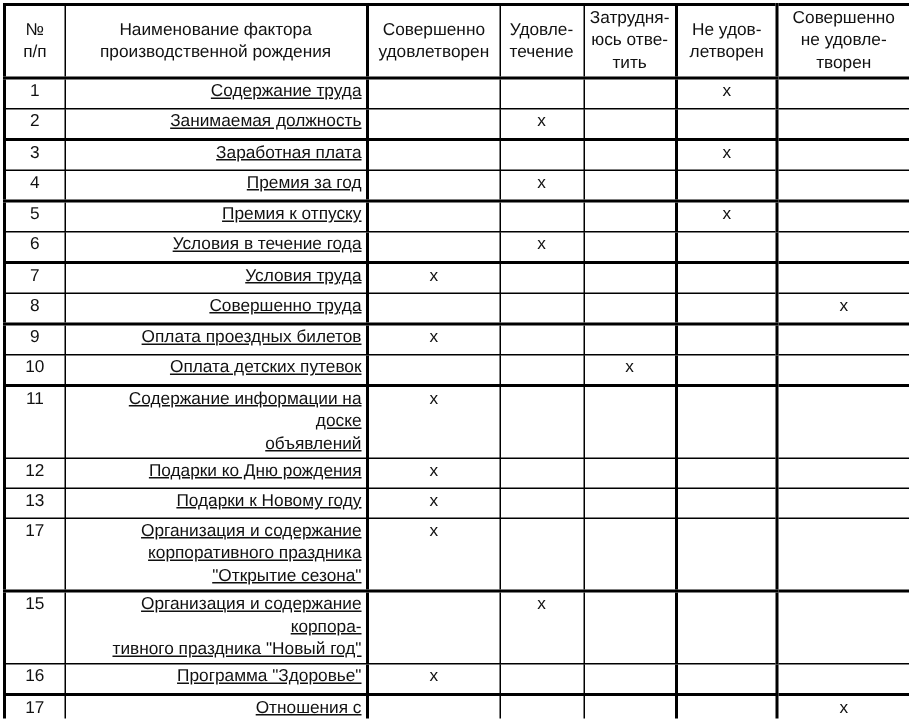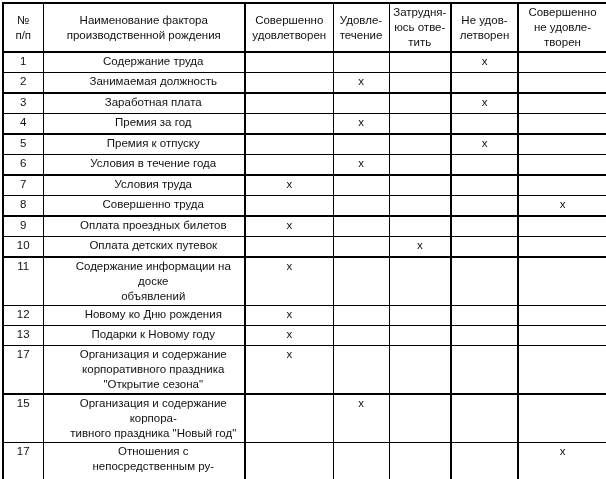--- a/index.html
+++ b/index.html
@@ -30,21 +30,21 @@
     white-space: pre-line;
   }
   #survey-table { border: 2px solid #000000; }
   #survey-table th {
     text-align: center;
     vertical-align: middle;
     height: 42px;
     padding: 1px 1px;
   }
   #survey-table td.num-cell   { text-align: center; }
-  #survey-table td.factor-cell{ text-align: center; padding-left: 22px; }
+  #survey-table td.factor-cell{ text-align: right; padding-left: 22px; text-decoration: underline; }
   #survey-table td.mark-cell  { text-align: center; }
   #survey-table td { height: 17px; }
   
   .bl2 { border-left-width: 2px !important; }
   
   .bb2 td, .bb2 th { border-bottom-width: 2px !important; }
 </style>
 </head>
 <body>
 
@@ -174,21 +174,21 @@
         <td class="factor-cell">Содержание информации на доске
 объявлений</td>
         <td class="mark-cell bl2"><span>х</span></td>
         <td class="mark-cell"></td>
         <td class="mark-cell"></td>
         <td class="mark-cell bl2"></td>
         <td class="mark-cell bl2"></td>
       </tr>
       <tr>
         <td class="num-cell">12</td>
-        <td class="factor-cell">Новому ко Дню рождения</td>
+        <td class="factor-cell">Подарки ко Дню рождения</td>
         <td class="mark-cell bl2"><span>х</span></td>
         <td class="mark-cell"></td>
         <td class="mark-cell"></td>
         <td class="mark-cell bl2"></td>
         <td class="mark-cell bl2"></td>
       </tr>
       <tr>
         <td class="num-cell">13</td>
         <td class="factor-cell">Подарки к Новому году</td>
         <td class="mark-cell bl2"><span>х</span></td>
@@ -211,20 +211,29 @@
       <tr>
         <td class="num-cell">15</td>
         <td class="factor-cell">Организация и содержание корпора-
 тивного праздника "Новый год"</td>
         <td class="mark-cell bl2"></td>
         <td class="mark-cell"><span>х</span></td>
         <td class="mark-cell"></td>
         <td class="mark-cell bl2"></td>
         <td class="mark-cell bl2"></td>
       </tr>
+      <tr class="bb2">
+        <td class="num-cell">16</td>
+        <td class="factor-cell">Программа "Здоровье"</td>
+        <td class="mark-cell bl2"><span>х</span></td>
+        <td class="mark-cell"></td>
+        <td class="mark-cell"></td>
+        <td class="mark-cell bl2"></td>
+        <td class="mark-cell bl2"></td>
+      </tr>
       <tr>
         <td class="num-cell">17</td>
         <td class="factor-cell">Отношения с непосредственным ру-
 ководителем</td>
         <td class="mark-cell bl2"></td>
         <td class="mark-cell"></td>
         <td class="mark-cell"></td>
         <td class="mark-cell bl2"></td>
         <td class="mark-cell bl2"><span>х</span></td>
       </tr>

